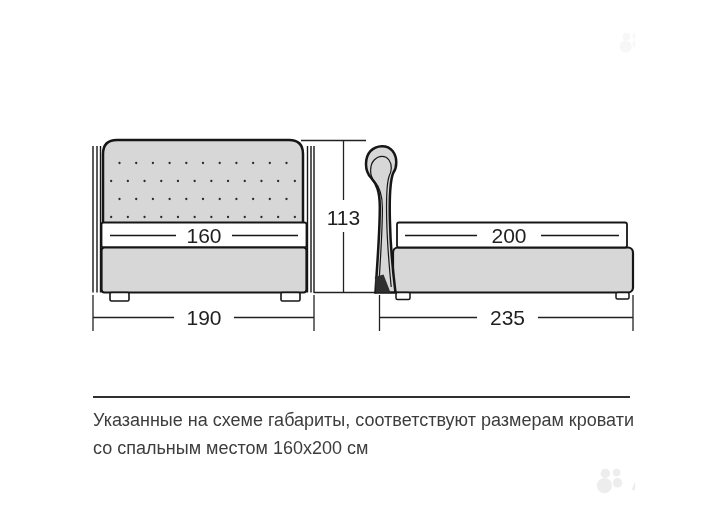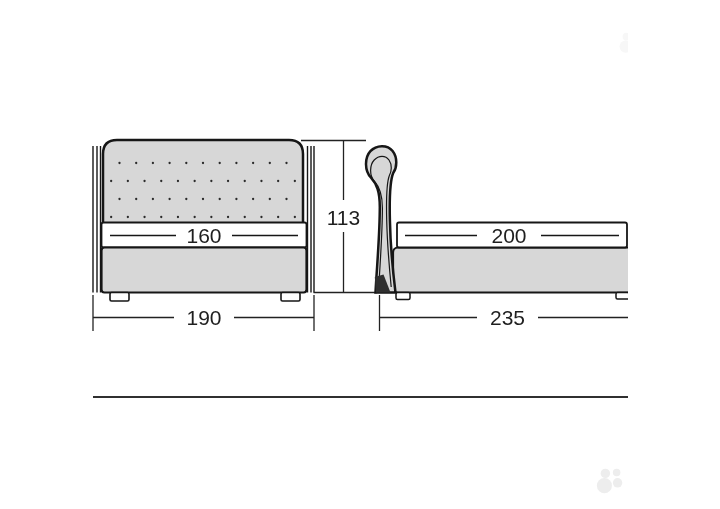--- a/index.html
+++ b/index.html
@@ -1,19 +1,19 @@
 <!DOCTYPE html>
 <html><head>
 <meta charset="utf-8">
 <title>Bed dimensions diagram</title>
 <style>
   html,body{margin:0;padding:0;background:#fff;}
   .canvas{
     position:relative;width:628px;height:509px;background:#ffffff;
-    font-family:"Liberation Sans", sans-serif;overflow:hidden;
+    font-family:"Liberation Sans", sans-serif;overflow:hidden;padding-left:7px;
   }
   .diagram-svg{position:absolute;left:0;top:0;}
   .dim-text{
     font-family:"Liberation Sans", sans-serif;
     font-size:21px;fill:#1f1f1f;text-anchor:middle;
   }
   .caption-divider{
     position:absolute;left:93px;top:396px;width:537px;height:2px;background:#303030;
   }
   .caption{
@@ -176,20 +176,24 @@
     <g stroke="#222222" stroke-width="1.3">
       <line x1="379.5" y1="295" x2="379.5" y2="331"></line>
       <line x1="633" y1="295" x2="633" y2="331"></line>
       <line x1="379.5" y1="317.5" x2="477" y2="317.5"></line>
       <line x1="538" y1="317.5" x2="633" y2="317.5"></line>
       <text class="dim-text" x="507.5" y="325" stroke="none">235</text>
     </g>
   </svg>
 
   <div class="caption-divider"></div>
+  <div class="caption">
+    <div>Указанные на схеме габариты, соответствуют размерам кровати</div>
+    <div>со спальным местом 160х200 см</div>
+  </div>
 
   <div class="watermark watermark-bottom">
     <svg width="32" height="32" viewBox="0 0 34 34">
       <circle cx="11" cy="10" r="5" fill="currentColor"></circle>
       <circle cx="23" cy="9" r="4" fill="currentColor"></circle>
       <circle cx="10" cy="23" r="8" fill="currentColor"></circle>
       <circle cx="24" cy="20" r="5" fill="currentColor"></circle>
     </svg>
     <span class="wm-text">Avito</span>
   </div>

